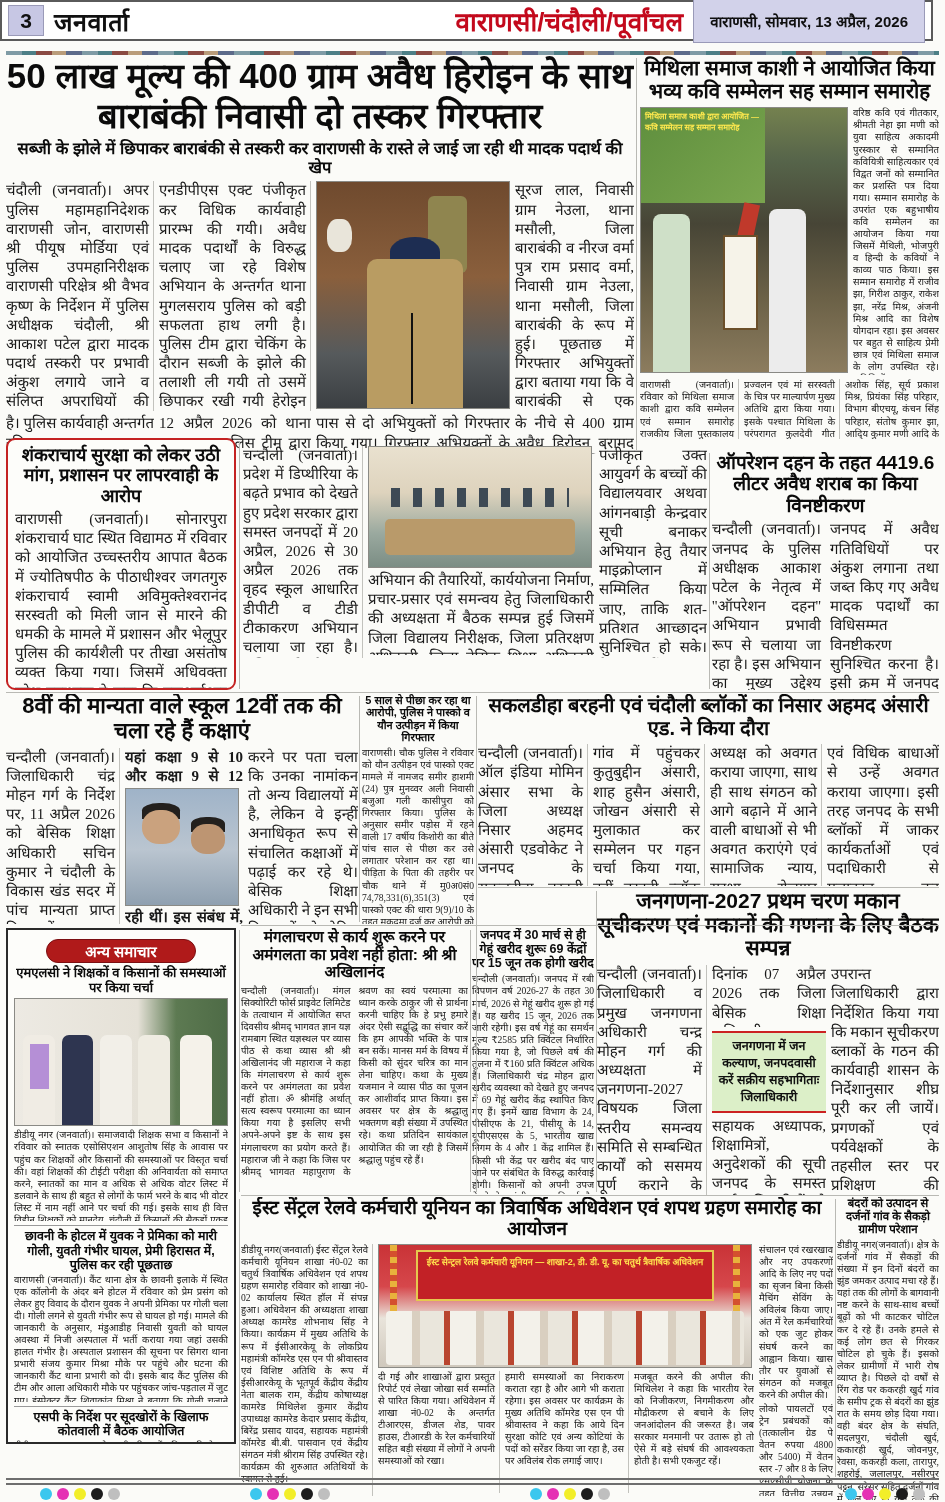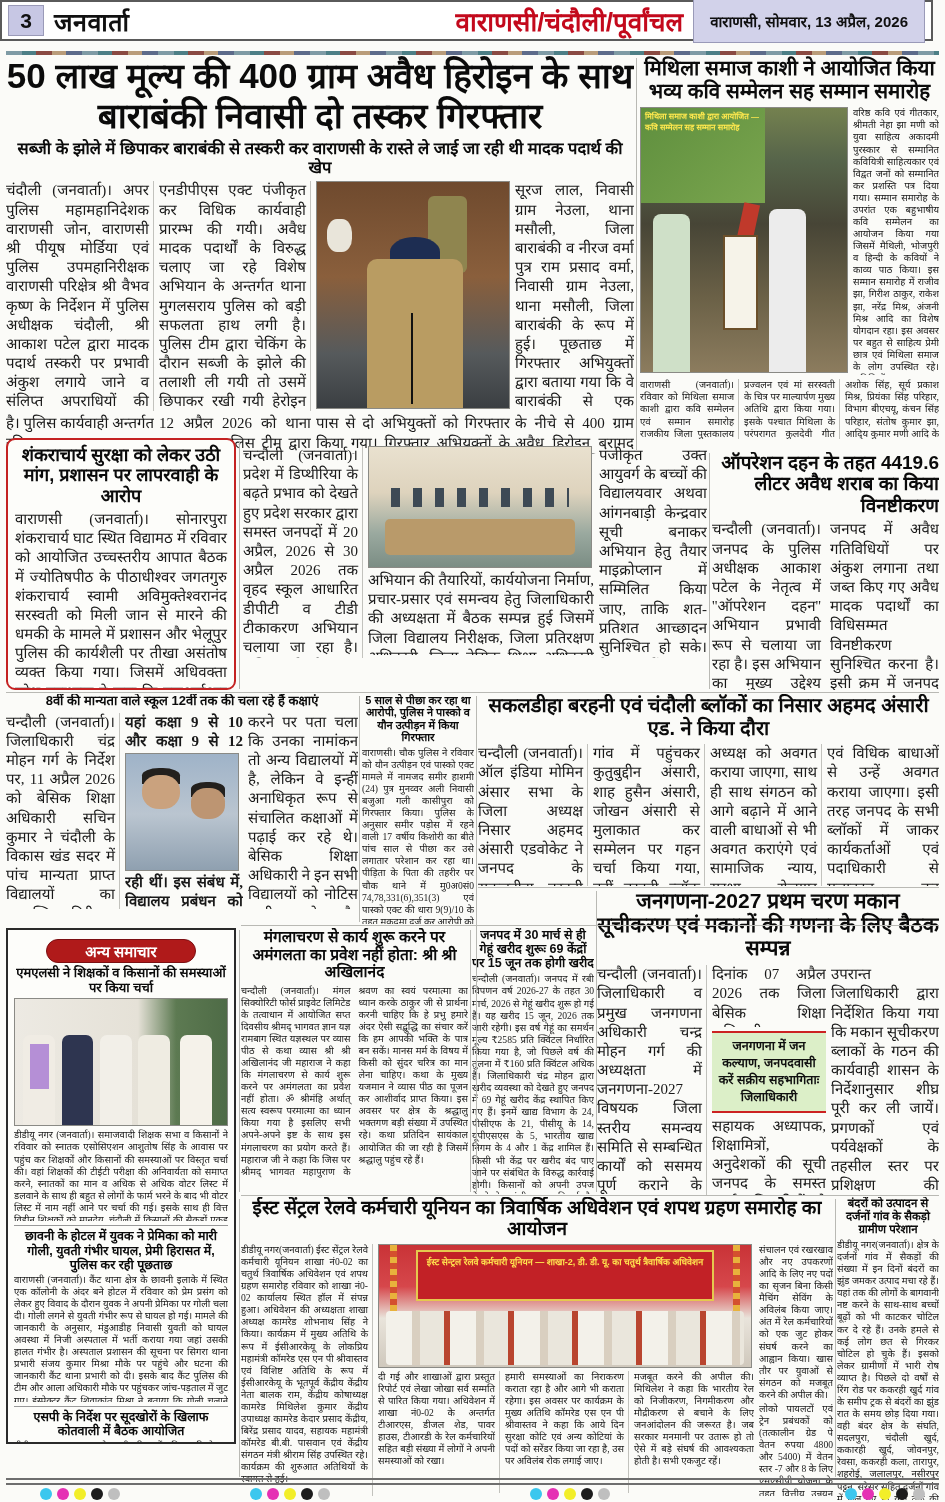--- a/index.html
+++ b/index.html
@@ -147,26 +147,26 @@
         <div class="ph-row"></div>
         <div class="ph-table"></div>
       </div>
       <div class="bt" style="margin-top:3px;overflow:hidden;height:84px;">अभियान की तैयारियों, कार्ययोजना निर्माण, प्रचार-प्रसार एवं समन्वय हेतु जिलाधिकारी की अध्यक्षता में बैठक सम्पन्न हुई जिसमें जिला विद्यालय निरीक्षक, जिला प्रतिरक्षण अधिकारी, जिला बेसिक शिक्षा अधिकारी एवं समस्त खण्ड शिक्षा अधिकारी उपस्थित रहे। साझा प्रयासों से अभियान को सफल बनाने के निर्देश दिये गये।</div>
     </div>
     <div class="bt" style="flex:1;overflow:hidden;">पंजीकृत उक्त आयुवर्ग के बच्चों की विद्यालयवार अथवा आंगनबाड़ी केन्द्रवार सूची बनाकर अभियान हेतु तैयार माइक्रोप्लान में सम्मिलित किया जाए, ताकि शत-प्रतिशत आच्छादन सुनिश्चित हो सके। बैठक में मुख्य चिकित्सा अधिकारी व प्रभारी चिकित्सा अधिकारियों के साथ डब्लू0एच0ओ0, यूनिसेफ व यू0एन0डी0पी0 विभाग के ब्लाक स्तरीय अधिकारियों द्वारा प्रतिभाग किया गया। मुख्य विकास अधिकारी द्वारा निर्देशित किया गया कि समस्त स्कूलों एवं आंगनवाड़ी केन्द्रों पर सत्र आयोजित कर सुनिश्चित करें।</div>
   </div>
 </section>
 
 <section id="dahan" style="left:712px;top:452px;width:227px;height:238px;">
-  <div class="hl" style="font-size:19px;text-align:right;">ऑपरेशन दहन के तहत 4419.6 लीटर अवैध शराब का किया विनष्टीकरण</div>
+  <div class="hl" style="font-size:19px;">ऑपरेशन दहन के तहत 4419.6 लीटर अवैध शराब का किया विनष्टीकरण</div>
   <div class="bt" style="margin-top:4px;columns:2;column-gap:9px;height:182px;">चन्दौली (जनवार्ता)। जनपद के पुलिस अधीक्षक आकाश पटेल के नेतृत्व में ''ऑपरेशन दहन'' अभियान प्रभावी रूप से चलाया जा रहा है। इस अभियान का मुख्य उद्देश्य जनपद में अवैध गतिविधियों पर अंकुश लगाना तथा जब्त किए गए अवैध मादक पदार्थों का विधिसम्मत विनष्टीकरण सुनिश्चित करना है। इसी क्रम में जनपद के विभिन्न थानों पर 12 अभियोगों में जब्त अवैध देशी एवं अंग्रेजी शराब कुल 4419.6 लीटर शराब का विनष्टीकरण किया गया। यह कार्यवाही न्यायालय के आदेशों के अनुपालन में गठित टीम की मौजूदगी में सम्पन्न हुई एवं सम्पूर्ण प्रक्रिया की वीडियोग्राफी तथा फोटोग्राफी भी कराई गई। निर्धारित मानकों के अनुसार जेसीबी मशीन से गड्ढा खुदवाकर शराब को उसमें डालकर नष्ट किया गया। इस अभियान में पुलिस, आबकारी विभाग और न्यायालय की सराहनीय भूमिका रही। एसपी ने जनपदवासियों से अपील करते हुए कहा कि अवैध शराब के निर्माण, बिक्री एवं परिवहन से जुड़ी सूचना पुलिस को दें। ऐसे समस्त कृत्यों पर अंकुश लगाने के दृष्टिगत यह कार्यवाही आगे भी जारी रहेगी। इस अवसर पर अवैध शराब के धंधे में संलिप्त अभियुक्तों पर भी कड़ी निगरानी रखी जा रही है।</div>
 </section>
 
 <section id="school8" style="left:6px;top:694px;width:352px;height:230px;">
-  <div class="hl" style="font-size:13px;">8वीं की मान्यता वाले स्कूल 12वीं तक की चला रहे हैं कक्षाएं</div>
+  <div class="hl" style="font-size:22px;">8वीं की मान्यता वाले स्कूल 12वीं तक की चला रहे हैं कक्षाएं</div>
   <div class="row" style="margin-top:4px;height:196px;">
     <div class="bt col-rule" style="width:114px;overflow:hidden;">चन्दौली (जनवार्ता)। जिलाधिकारी चंद्र मोहन गर्ग के निर्देश पर, 11 अप्रैल 2026 को बेसिक शिक्षा अधिकारी सचिन कुमार ने चंदौली के विकास खंड सदर में पांच मान्यता प्राप्त विद्यालयों का आकस्मिक निरीक्षण किया। निरीक्षण के दौरान, आलोक इंटर कॉलेज, चंदौली में पाया गया कि विद्यालय को कक्षा 1 से 12 तक की मान्यता है और यह उसी के अनुसार संचालित हो रहा है। हालांकि, तीन विद्यालय, फोनिक्स स्कूल व जूनियर हाई स्कूल, चंदौली में 8वीं तक की ही मान्यता मिली है, लेकिन निरीक्षण में पाया गया कि</div>
     <div style="width:118px;font-weight:bold;">
       <div class="bt" style="height:38px;overflow:hidden;">यहां कक्षा 9 से 10 और कक्षा 9 से 12 तक की कक्षाएं भी संचालित की जा</div>
       <div class="photo photo-boys" style="width:114px;height:118px;margin:2px 0;">
         <div class="ph-hair1"></div>
         <div class="ph-head1"></div>
         <div class="ph-hair2"></div>
         <div class="ph-head2"></div>
       </div>

